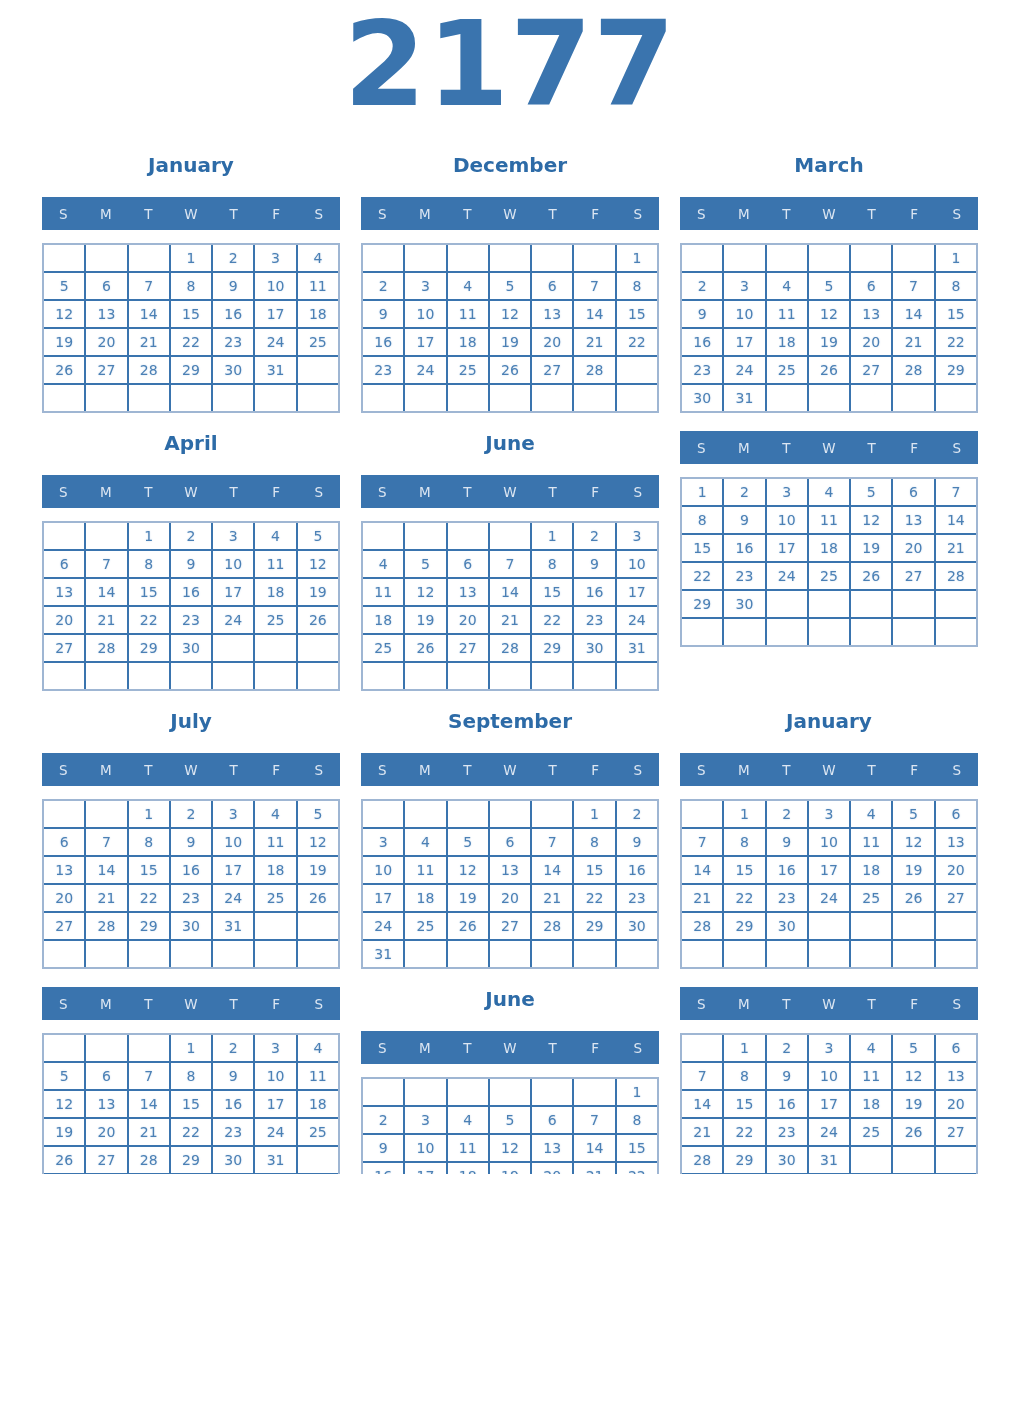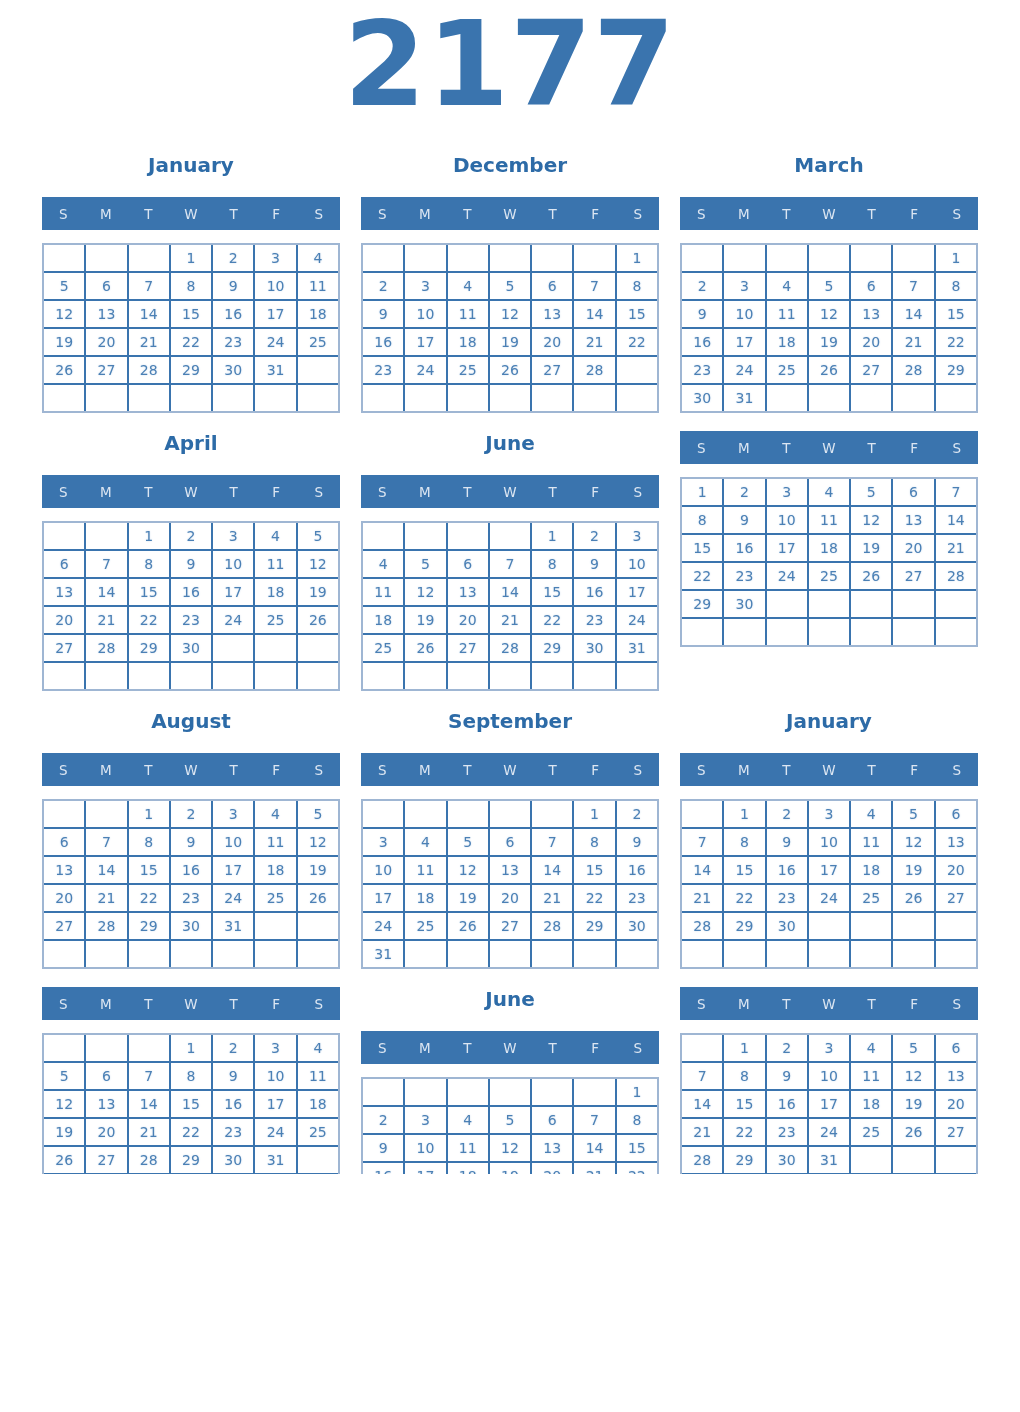--- a/index.html
+++ b/index.html
@@ -415,21 +415,21 @@
           <div class="day-cell"></div>
           <div class="day-cell"></div>
           <div class="day-cell"></div>
           <div class="day-cell"></div>
           <div class="day-cell"></div>
           <div class="day-cell"></div>
         </div>
   </section>
 
   <section class="month">
-    <h2 class="month-title">August</h2>
+    <h2 class="month-title">July</h2>
     <div class="weekday-header">
           <span>S</span>
           <span>M</span>
           <span>T</span>
           <span>W</span>
           <span>T</span>
           <span>F</span>
           <span>S</span>
         </div>
     <div class="month-grid">

